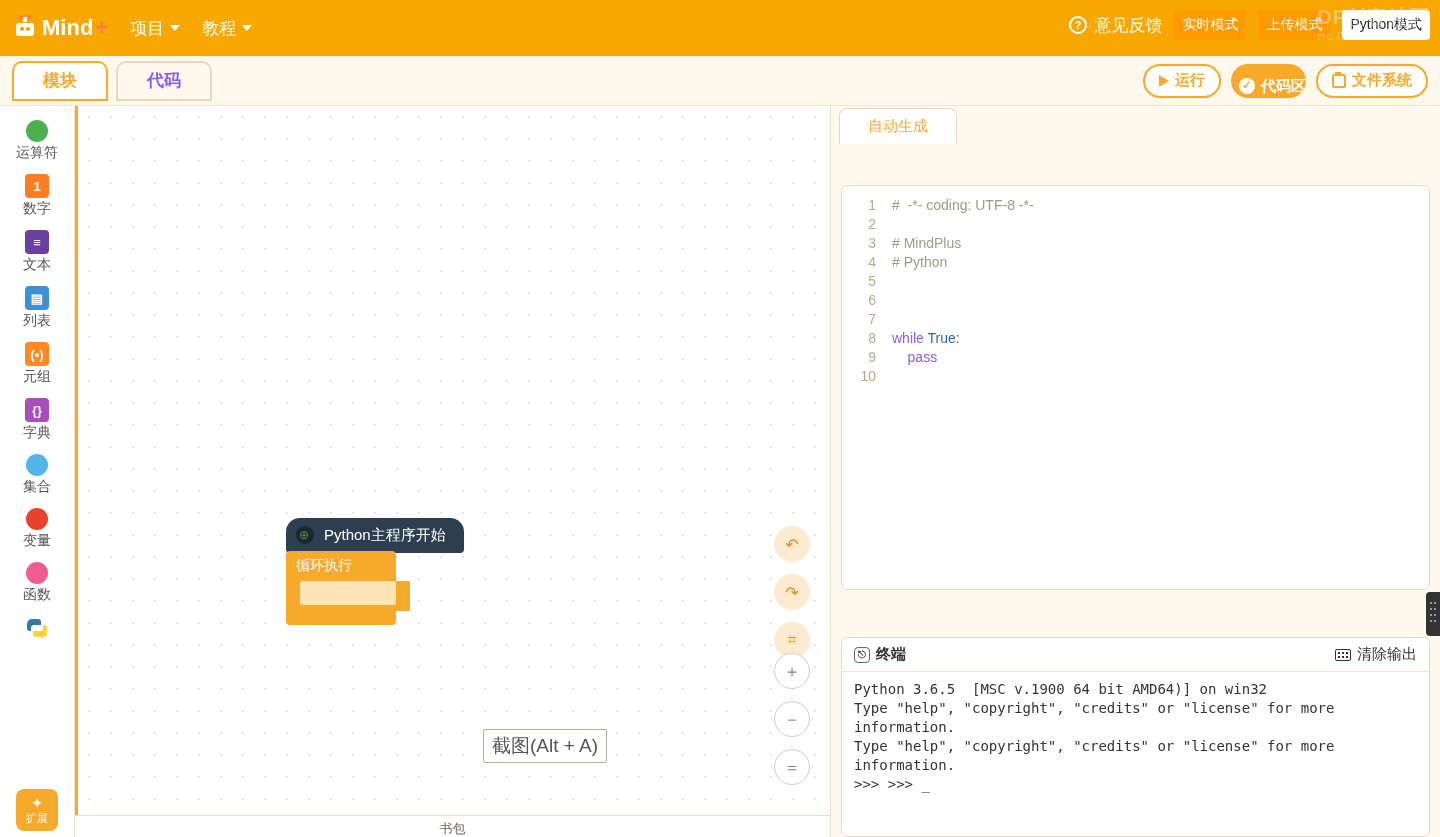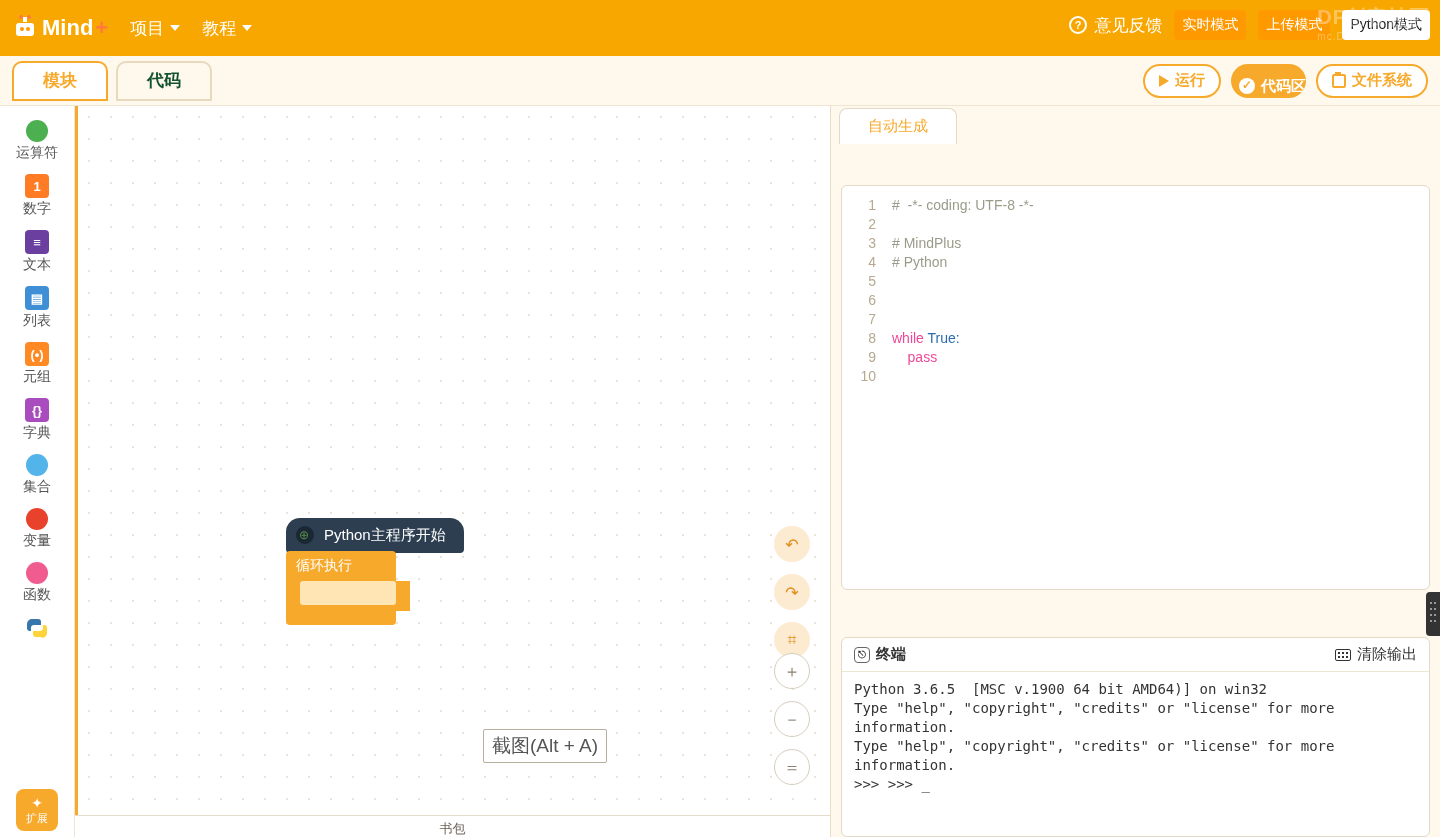--- a/index.html
+++ b/index.html
@@ -17,21 +17,21 @@
 .feedback { display:flex; align-items:center; gap:6px; font-size:17px; color:#fff; cursor:pointer; }
 .mode-tab { background:#FF9900; color:#fff; font-size:14px; padding:6px 8px; border-radius:4px; cursor:pointer; }
 .py-mode { background:#fff; color:#222; font-size:14px; padding:6px 8px; border-radius:4px; cursor:pointer; }
 .watermark { position:absolute; right:10px; top:4px; color:#fff; opacity:.35; font-size:20px; font-weight:700; letter-spacing:1px; pointer-events:none; }
 .watermark small{ display:block; font-size:10px; font-weight:400; }
 
 
 .row2 { height:50px; background:#FFF8EC; display:flex; align-items:center; padding:0 12px; border-bottom:1px solid #F0E5D2; }
 .tabs-left { display:flex; gap:8px; }
 .tab { height:40px; width:96px; display:flex; align-items:center; justify-content:center; font-size:17px; border:2px solid #F7A92B; border-radius:10px 10px 0 0; background:#fff; color:#F7A92B; cursor:pointer; font-weight:600; }
-.tab.inactive { border-color:#E8D9BE; color:#14532d; background:transparent; }
+.tab.inactive { border-color:#E8D9BE; color:#8b5cf6; background:transparent; }
 .row2-right { margin-left:auto; display:flex; gap:10px; }
 .pill { height:34px; display:flex; align-items:center; gap:6px; padding:0 14px; border-radius:17px; font-size:15px; cursor:pointer; font-weight:600; }
 .pill.run { background:#fff; border:2px solid #F7A92B; color:#F7A92B; }
 .pill.code { background:#F7A92B; color:#fff; }
 .pill.fs { background:#fff; border:2px solid #F7A92B; color:#F7A92B; }
 .play-tri{ width:0;height:0;border-top:6px solid transparent;border-bottom:6px solid transparent;border-left:10px solid #F7A92B; }
 .check-c{ width:16px;height:16px;border-radius:50%;background:#fff;color:#F7A92B;display:flex;align-items:center;justify-content:center;font-size:12px;font-weight:700; }
 .folder-i{ width:14px;height:14px;border:2px solid #F7A92B;border-radius:2px;position:relative; }
 .folder-i:before{content:"";position:absolute;left:1px;top:-4px;width:6px;height:2px;background:#F7A92B;}
 
@@ -69,21 +69,21 @@
 
 .backpack { height:28px; background:#fff; border-top:1px solid #E3DBCB; text-align:center; font-size:13px; color:#6d6458; line-height:26px; cursor:pointer; }
 
 
 .right { width:610px; display:flex; flex-direction:column; background:#FFF8EC; border-left:1px solid #E8DECB;gap:41px; }
 .code-tab-row { height:38px; display:flex; align-items:flex-end; padding-left:8px; }
 .code-tab { background:#fff; color:#F7A92B; font-size:15px; padding:8px 28px; border:1px solid #E3D9C6; border-bottom:none; border-radius:8px 8px 0 0; cursor:pointer; }
 .editor { flex:1; margin:0 10px 6px 10px; background:#fff; border:1px solid #E3D9C6; border-radius:6px; display:flex; font-family:Consolas,monospace; font-size:14px; overflow:hidden; }
 .gutter { width:42px; text-align:right; color:#B6A98F; padding:10px 8px 0 0; line-height:19px; }
 .code { padding:10px 0 0 8px; line-height:19px; color:#333; white-space:pre; }
-.kw{color:#ec4899;} .cm{color:#9B9B8B;} .bl{color:#2B6CB0;}
+.kw{color:#8b5cf6;} .cm{color:#9B9B8B;} .bl{color:#2B6CB0;}
 .term { height:200px; margin:0 10px 6px 10px; background:#fff; border:1px solid #E3D9C6; border-radius:6px; display:flex; flex-direction:column; }
 .term-head { height:34px; display:flex; align-items:center; justify-content:space-between; padding:0 12px; border-bottom:1px solid #EEE5D3; }
 .term-title { display:flex; align-items:center; gap:6px; font-size:15px; color:#333; font-weight:600; }
 .link-ic{ width:16px;height:16px;border:1.5px solid #666;border-radius:4px;display:inline-flex;align-items:center;justify-content:center;font-size:10px; }
 .clear-btn { display:flex; align-items:center; gap:6px; color:#333; font-size:15px; cursor:pointer; }
 .kb-ic{ width:16px;height:12px;border:1.5px solid #333;border-radius:2px;position:relative; }
 .kb-ic:after{content:"";position:absolute;left:2px;top:2px;width:2px;height:2px;background:#333;box-shadow:4px 0 #333,8px 0 #333,0 4px #333,4px 4px #333,8px 4px #333;}
 .term-body { flex:1; padding:8px 12px; font-family:Consolas,monospace; font-size:14px; color:#333; line-height:19px; white-space:pre-wrap; overflow:hidden; }
 .side-handle{ position:fixed; right:0; top:592px; width:14px; height:44px; background:#333; border-radius:4px 0 0 4px; cursor:pointer; }
 .side-handle:after{content:"";position:absolute;left:4px;top:10px;width:2px;height:2px;background:#999;box-shadow:4px 0 #999,0 6px #999,4px 6px #999,0 12px #999,4px 12px #999,0 18px #999,4px 18px #999;}

